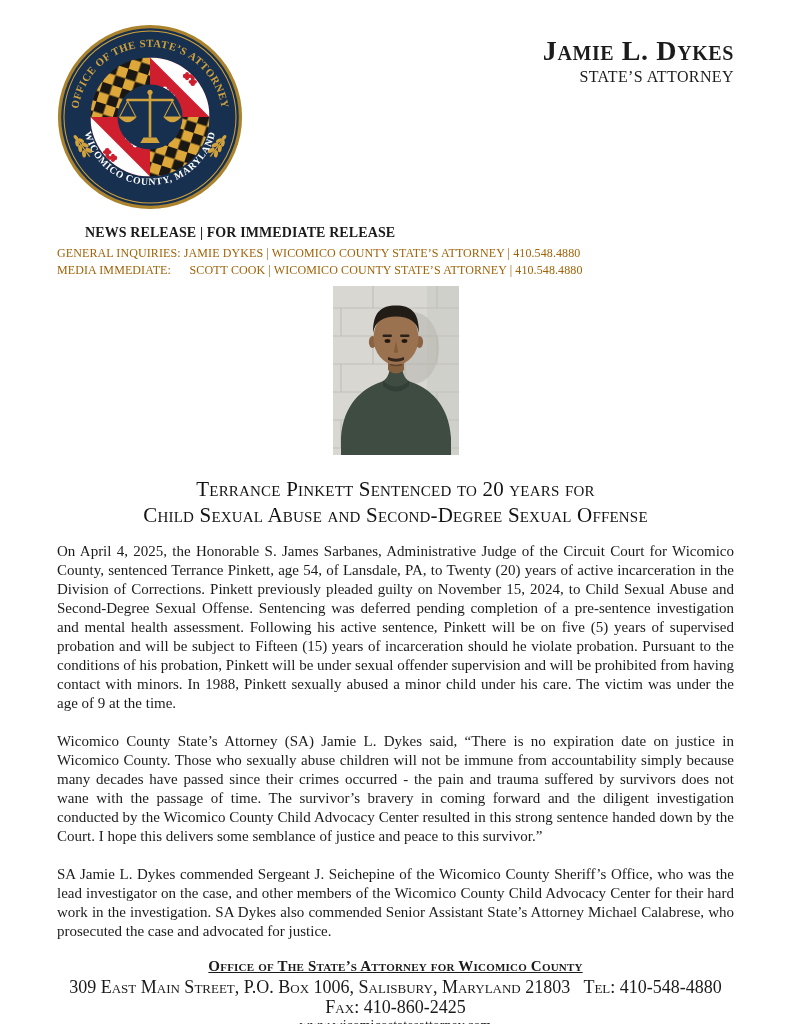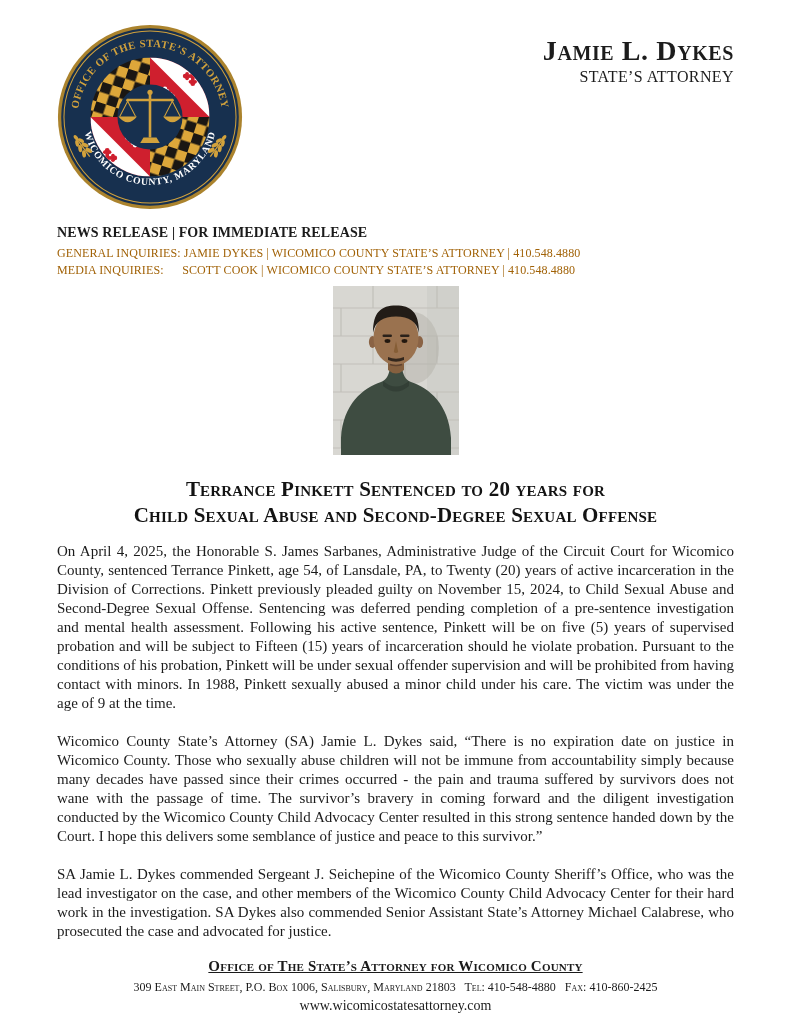--- a/index.html
+++ b/index.html
@@ -21,49 +21,49 @@
   .seal { width: 186px; height: 186px; flex: 0 0 auto; }
   .official-block { text-align: right; padding-top: 13px; }
   .official-name {
     font-size: 28px; font-weight: bold; font-variant: small-caps;
     letter-spacing: 0.6px; line-height: 27px; color: #1c1c1c;
   }
   .official-title { font-size: 16px; line-height: 25px; letter-spacing: 0.4px; color: #1c1c1c; }
 
   
   .release-info { margin-top: 12px; }
-  .release-headline { font-size: 14px; font-weight: bold; line-height: 19px; letter-spacing: 0.1px; margin-bottom: 3px; }
+  .release-headline { font-size: 14px; font-weight: bold; line-height: 19px; letter-spacing: 0.1px; margin-bottom: 3px; margin-left: 28px; }
   .inquiry-line { font-size: 12px; line-height: 16.5px; color: #a16207; white-space: pre-wrap; letter-spacing: 0.1px; }
 
   
   .mugshot-wrap { margin: 8px auto 0 auto; width: 126px; height: 169px; }
   .mugshot-wrap svg { display: block; width: 126px; height: 169px; }
 
   
   .doc-title {
     margin-top: 21px; text-align: center;
-    font-size: 21px; font-weight: bold; font-variant: small-caps;
+    font-size: 21px; font-weight: normal; font-variant: small-caps;
     line-height: 26px; letter-spacing: 0.2px; color: #131313;
   }
 
   
   .doc-body { margin-top: 14px; }
   .body-para {
     font-size: 15px; line-height: 19px; text-align: justify;
     color: #1b1b1b; margin-bottom: 19px;
   }
   .body-para:last-child { margin-bottom: 0; }
 
   
   .doc-footer { margin-top: 15px; text-align: center; }
   .footer-office {
     font-size: 15px; font-weight: bold; font-variant: small-caps;
     line-height: 21px; letter-spacing: 0.2px; text-decoration: underline;
   }
-  .footer-address { font-size: 12px; font-variant: small-caps; line-height: 20px; white-space: pre-wrap; }
+  .footer-address { font-size: 18px; font-variant: small-caps; line-height: 20px; white-space: pre-wrap; }
   .footer-website { font-size: 14px; line-height: 17px; color: #1b1b1b; }
 </style>
 </head>
 <body>
 
 <div class="page">
 
   <header class="letterhead">
 
     <svg class="seal" viewBox="0 0 200 200" xmlns="http://www.w3.org/2000/svg" role="img">
@@ -151,21 +151,21 @@
 
     <div class="official-block">
       <div class="official-name">Jamie L. Dykes</div>
       <div class="official-title">STATE’S ATTORNEY</div>
     </div>
   </header>
 
   <section class="release-info">
     <div class="release-headline">NEWS RELEASE | FOR IMMEDIATE RELEASE</div>
     <div class="inquiry-line">GENERAL INQUIRIES: JAMIE DYKES | WICOMICO COUNTY STATE’S ATTORNEY | 410.548.4880</div>
-    <div class="inquiry-line">MEDIA INQUIRIES:      SCOTT COOK | WICOMICO COUNTY STATE’S ATTORNEY | 410.548.4880</div>
+    <div class="inquiry-line">MEDIA IMMEDIATE:      SCOTT COOK | WICOMICO COUNTY STATE’S ATTORNEY | 410.548.4880</div>
   </section>
 
   <figure class="mugshot-wrap">
     <svg viewBox="0 0 126 169" xmlns="http://www.w3.org/2000/svg" role="img">
       <rect x="0" y="0" width="126" height="169" fill="#d8d7d2"></rect>
       <rect x="94" y="0" width="32" height="169" fill="#cbcac4" opacity="0.55"></rect>
       <g stroke="#c1c0ba" stroke-width="1.2">
         <path d="M0,22 H126 M0,50 H126 M0,78 H126 M0,106 H126 M0,134 H126 M0,162 H126"></path>
         <path d="M40,0 V22 M104,0 V22 M8,22 V50 M72,22 V50 M40,50 V78 M104,50 V78 M8,78 V106 M72,78 V106 M40,106 V134 M104,106 V134 M8,134 V162 M72,134 V162"></path>
       </g>

